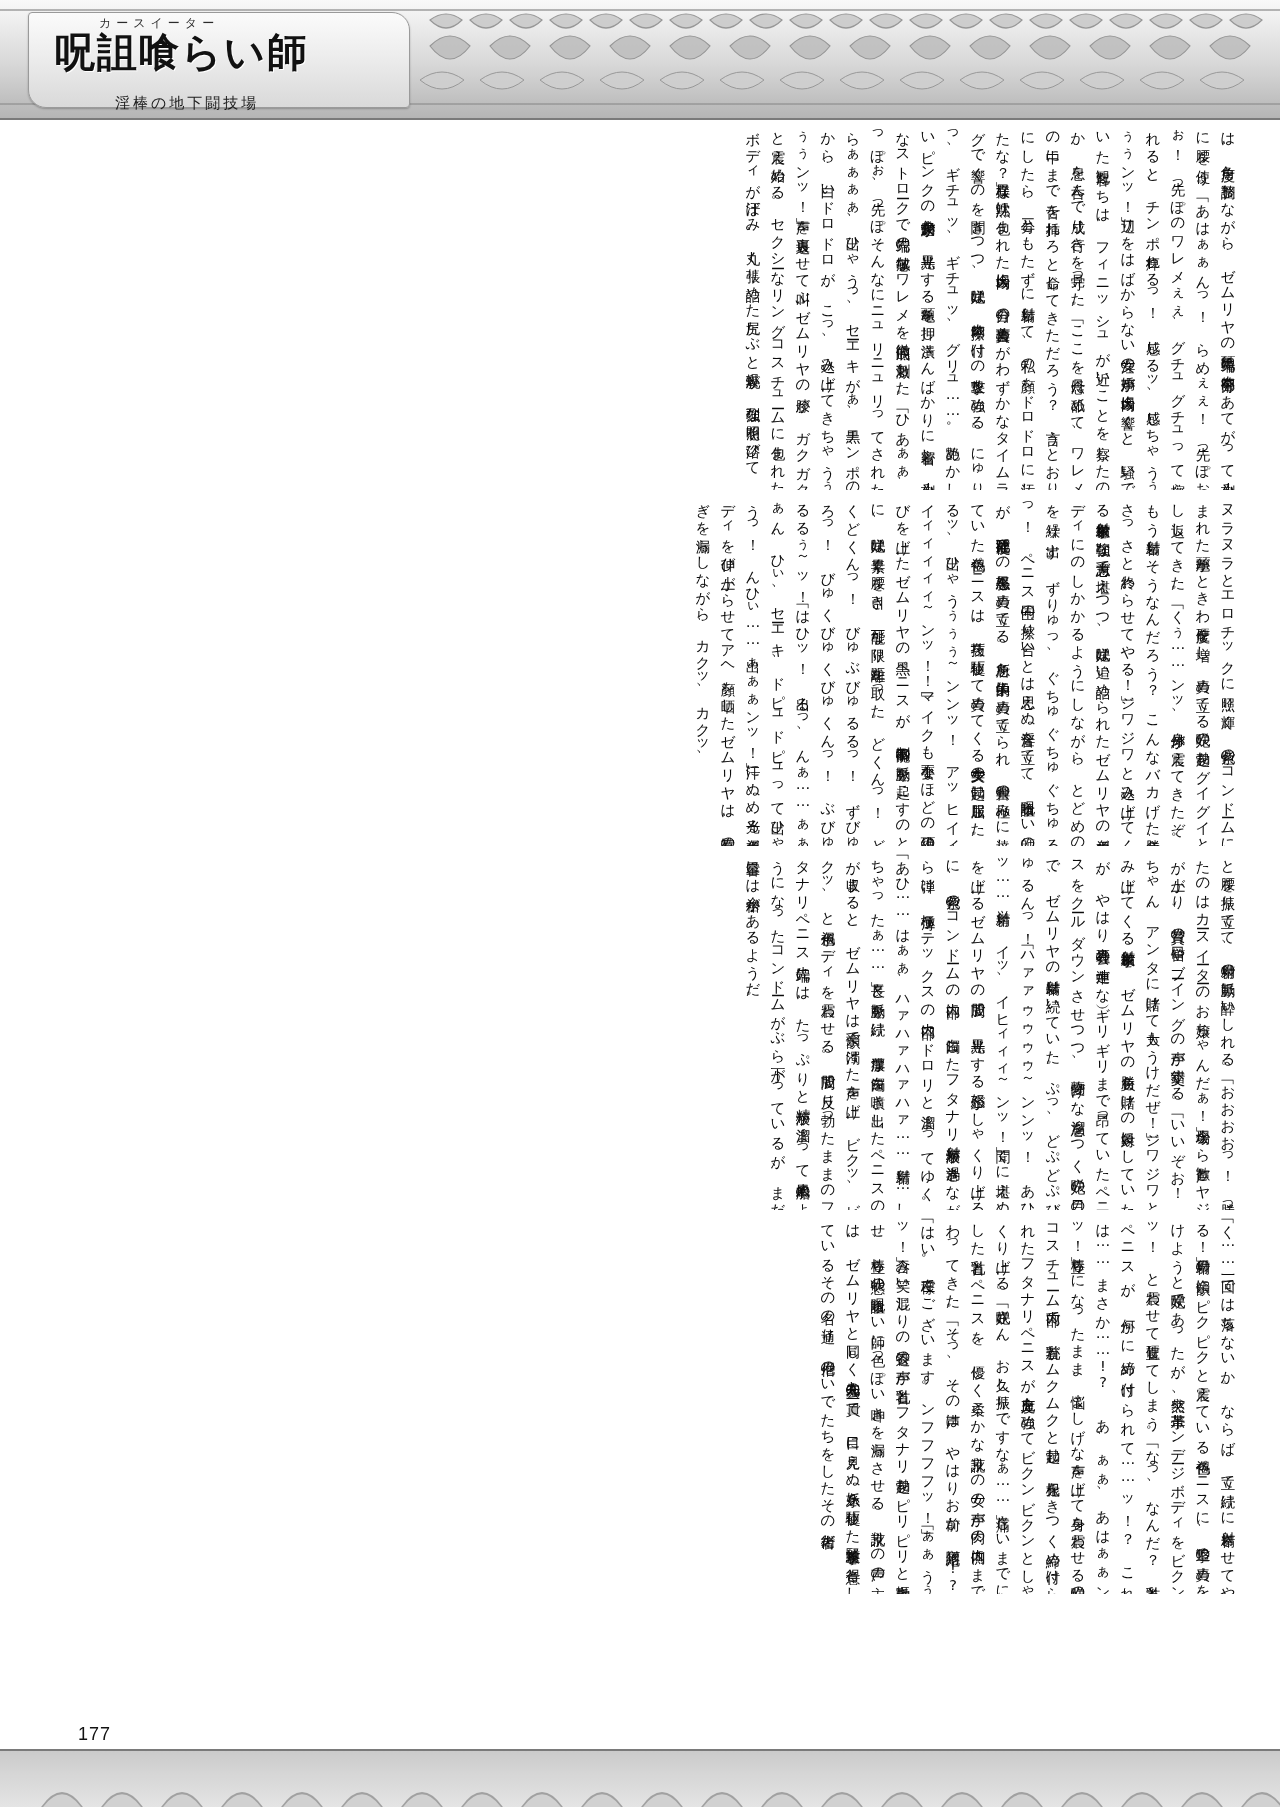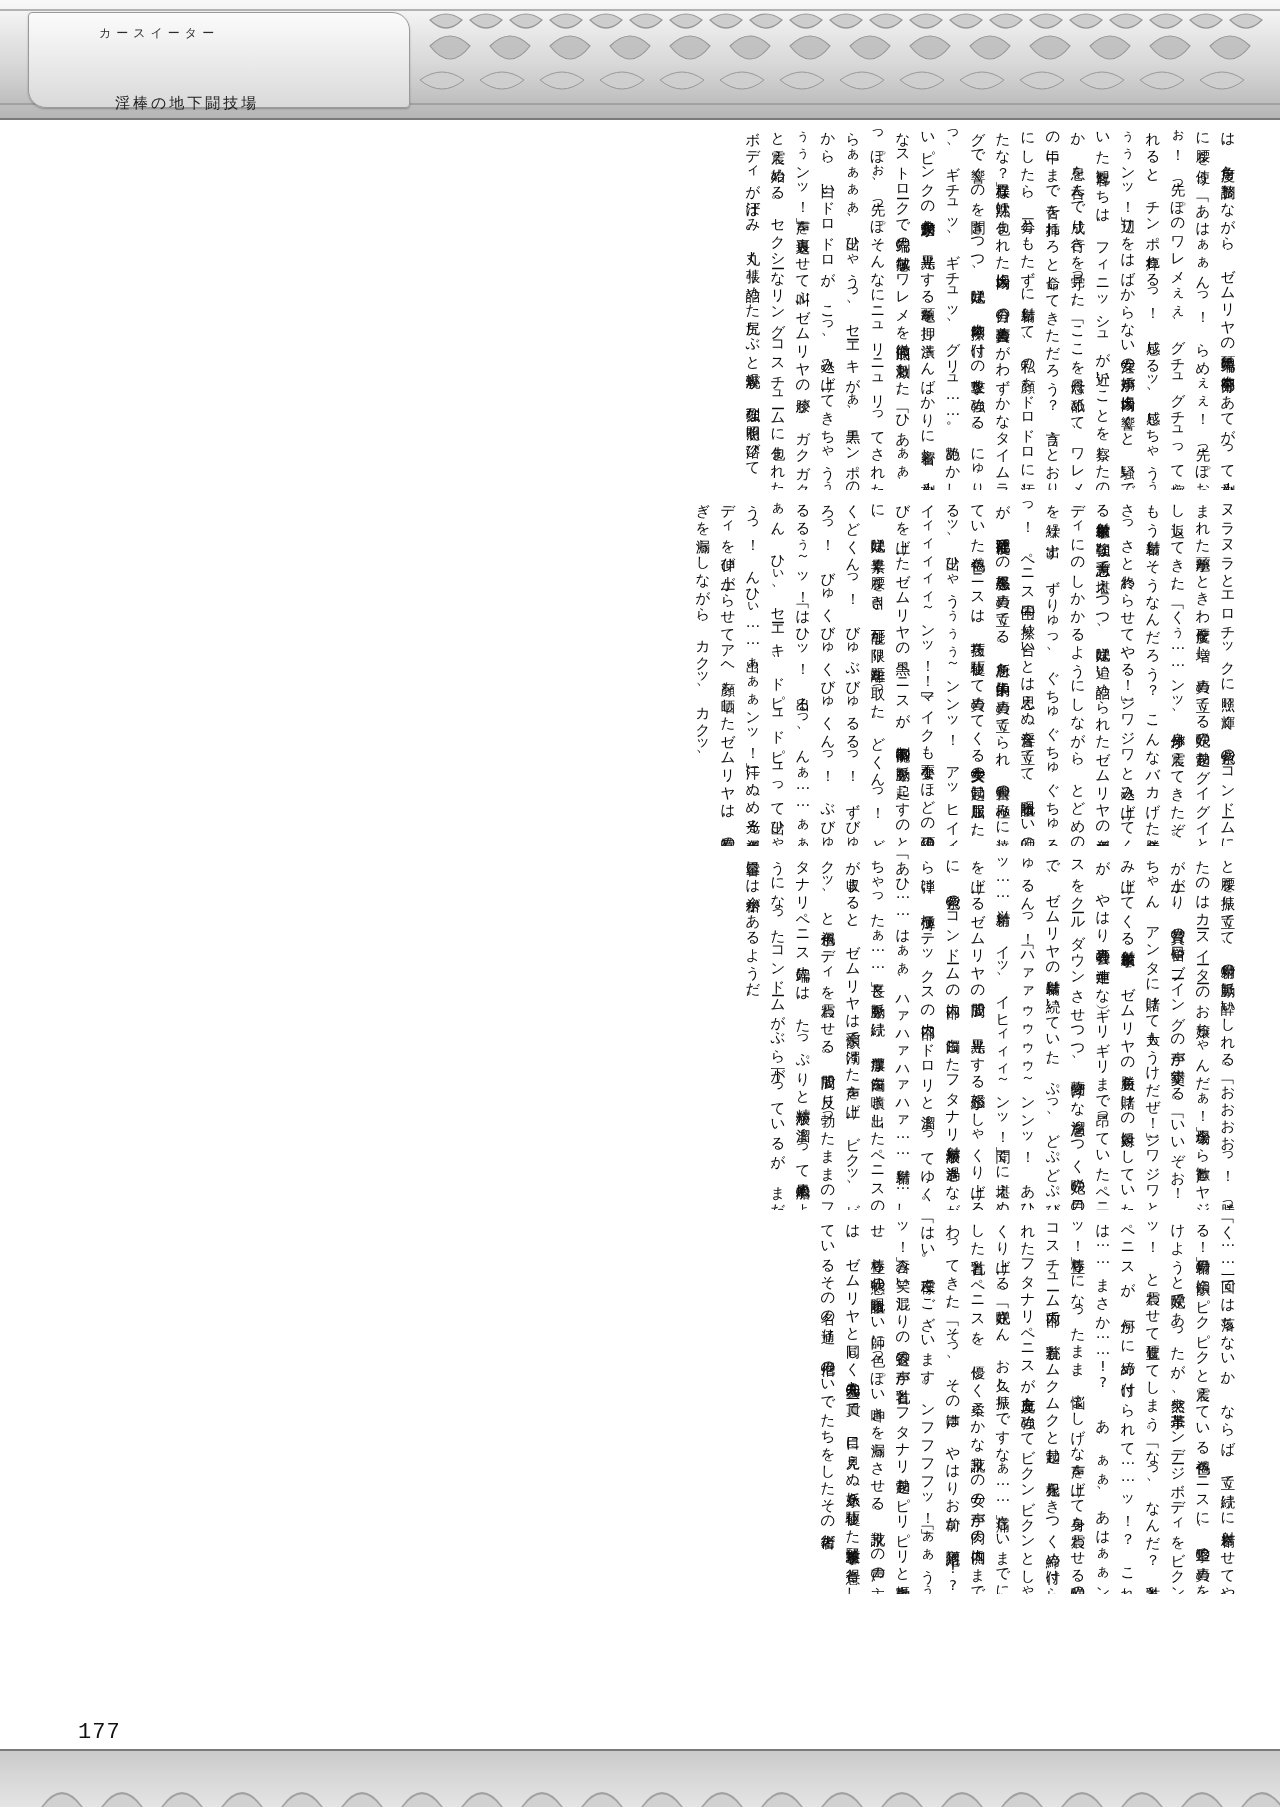--- a/index.html
+++ b/index.html
@@ -44,21 +44,21 @@
     left: 28px;
     width: 380px;
     height: 94px;
     background: linear-gradient(180deg, #fbfbfb 0%, #ededed 45%, #d9d9d9 100%);
     border: 1px solid #9a9a9a;
     border-radius: 4px 18px 4px 18px;
     box-shadow: 0 1px 2px rgba(0,0,0,0.25);
   }
   .title-ruby {
     position: absolute;
-    top: 12px;
+    top: 2px;
     left: 70px;
     font-size: 12px;
     letter-spacing: 5px;
     color: #2b2b2b;
     font-family: "DejaVu Sans", sans-serif;
     white-space: nowrap;
   }
   .title-main {
     position: absolute;
     top: 17px;
@@ -90,23 +90,23 @@
     width: 1280px;
     height: 56px;
     background: linear-gradient(180deg, #d6d6d6 0%, #e8e8e8 40%, #f2f2f2 100%);
     border-top: 2px solid #7a7a7a;
     overflow: hidden;
   }
   .page-number {
     position: absolute;
     left: 78px;
     bottom: 62px;
-    font-size: 22px;
+    font-size: 18px;
     color: #111111;
-    font-family: Liberation Mono, monospace;
+    font-family: Liberation Sans, sans-serif;
     letter-spacing: 1px;
   }
 
   
   .body-area {
     position: absolute;
     top: 122px;
     left: 44px;
     width: 1196px;
     height: 1570px;
@@ -202,20 +202,21 @@
         <path d="M960 80 q22 -16 44 0 q-22 18 -44 0 Z"></path>
         <path d="M1020 80 q22 -16 44 0 q-22 18 -44 0 Z"></path>
         <path d="M1080 80 q22 -16 44 0 q-22 18 -44 0 Z"></path>
         <path d="M1140 80 q22 -16 44 0 q-22 18 -44 0 Z"></path>
         <path d="M1200 80 q22 -16 44 0 q-22 18 -44 0 Z"></path>
       </g>
     </svg>
 
     <div class="title-plate">
       <div class="title-ruby">カースイーター</div>
+      <div class="title-main">呪詛喰らい師</div>
       <div class="title-sub">淫棒の地下闘技場</div>
     </div>
   </div>
 
   <div class="body-area">
     <div class="tblock" id="block-1">は、角度を調整しながら、ゼムリヤの亀頭先端に肉竿部分をあてがって小刻みに腰を使う。「あはぁぁんっ！　らめぇぇ！　先っぽおぉ！　先っぽのワレメぇぇ、グチュグチュって擦られると、チンポ痺れるっ！　感じるッ、感じちゃうぅぅぅンッ！」辺りをはばからない淫女の嬌声が会場内に響くと、騒いでいた観客たちは、フィニッシュが近いことを察したのか、息を呑んで成り行きを見守った。「ここを丹念に舐めて、ワレメの中にまで舌を挿れろと命じてきただろう？　言うとおりにしたら、三分ともたずに射精して、私の顔をドロドロに汚したな？」異様な沈黙に包まれた会場内に、自分の言葉責めがわずかなタイムラグで響くのを聞きつつ、咲妃は、肉竿擦り付けの攻撃を強める。にゅりっ、ギチュッ、ギチュッ、グリュ……。艶めかしいピンクの美少女勃起が、黒光りする亀頭を押し潰さんばかりに密着し、小刻みなストロークで先端の敏感なワレメを徹底的に刺激した。「ひあぁぁ、先っぽぉ、先っぽそんなにニュリニュリってされたらぁぁぁぁ、出ひゃうっ、セーエキがぁ、黒チンポの奥から、白いドロドロが、こっ、込み上げてきちゃうぅぅぅンッ！」声を裏返らせて叫ぶゼムリヤの膝が、ガクガクと震え始める。セクシーなリングコスチュームに包まれた褐色ボディが汗ばみ、丸く張り詰めた尻たぶと爆乳が、強烈な照明を浴びて</div>
     <div class="tblock" id="block-2">ヌラヌラとエロチックに照り輝く。紫色のコンドームに包まれた亀頭がときわ硬度を増し、責め立てる咲妃の勃起をグイグイと押し返してきた。「くぅ……ンッ、身体が震えてきたぞ。もう射精しそうなんだろう？　こんなバカげた勝負、さっさと終わらせてやる！」ジワジワと込み上げてくる射精欲求を強靭な意志力で堪えつつ、咲妃は追い詰められたゼムリヤの褐色ボディにのしかかるようにしながら、とどめの摩擦を繰り出す。ずりゅっ、ぐちゅぐちゅぐちゅるっ！　ペニス同士の擦り合いとは思えぬ淫音を立てて、呪詛喰らい師の肉槍が、淫乱死霊使いの黒怒張を責め立てる。急所を集中的に責め立てられ、興奮の極みに達していた褐色ペニスは、技巧を駆使して責めてくる美少女の勃起に屈服した。「出るッ、出ひゃうぅぅぅ～ンンッ！　アッヒイイイィィィィィ～ンッ！！」マイクも不要なほどの絶頂の叫びを上げたゼムリヤの黒ペニスが、制御不能の脈動を起こすのと同時に、咲妃は素早く腰を引き、可能な限り距離を取った。どくんっ！　どくどくんっ！　びゅぶびゅるるっ！　ずびゅろっ！　びゅくびゅくびゅくんっ！　ぶびゅるるぅ～ッ！「はひッ！　出るっ、んぁ……ぁぁぁん、ひぃ、セーエキ、ドピュドピュって出ひゃうっ！　んひぃ……出ぁぁぁンッ！」汗にぬめ光る褐色ボディを伸び上がらせてアヘ顔を晒したゼムリヤは、歓喜の喘ぎを漏らしながら、カクッ、カクッ、</div>
     <div class="tblock" id="block-3">と腰を振り立てて、射精の脈動に酔いしれる。「おおおおっ！　勝ったのはカースイーターのお嬢ちゃんだぁ！」会場から歓声とヤジが上がり、賞賛の口笛やブーイングの声が交錯する。「いいぞお！　咲妃ちゃん、アンタに賭けて大もうけだぜ！」ジワジワと込み上げてくる射精欲求を、ゼムリヤの勝負を賭けの対象にしていたが、やはり裏社会の連中だな）ギリギリまで昂っていたペニスをクールダウンさせつつ、物憂げな溜息をつく咲妃の目の前で、ゼムリヤの射精は続いていた。ぷっ、どぷどぷびゅるんっ！「ハァァゥゥゥゥ～ンンッ！　あひッ……射精ッ、イッ、イヒィィィ～ンッ！」聞くに堪えぬ淫声を上げるゼムリヤの股間で、黒光りする怒張がしゃくり上げる度に、紫色のコンドームの内部に、白濁したフタナリ射精液が渦巻きながら弾け、極薄ラテックスの内部にドロリと溜まってゆく。「あひ……はぁぁ、ハァハァハァハァ……射精……しちゃったぁ……」長々と脈動を続け、濃厚な白濁を噴き出したペニスの狂乱が収まると、ゼムリヤは余韻で濁けた声を上げ、ビクッ、ビクッ、と褐色ボディを震わせる。股間で反り勃ったままのフタナリペニス先端には、たっぷりと精液が溜まって水風船のようになったコンドームがぶら下がっているが、まだ容量には余裕があるようだ。</div>
     <div class="tblock" id="block-4">「く……一回では落ちないか。ならば、立て続けに射精させてやる！」射精の余韻にピクピクと震えている褐色ペニスに、追撃の責めを仕掛けようと咲妃であったが、突然、革帯ボンデージボディをビクンッ！　と震わせて硬直してしまう。「なっ、なんだ？　乳首とペニスが、何かに締め付けられて……ッ！？　これは……まさか……!?　あ、ぁぁ、あはぁぁンッ！」棒立ちになったまま、悩ましげな声を上げて身を震わせる咲妃のコスチューム内部で、乳首がムクムクと勃起し、根元をきつく締め付けられたフタナリペニスが充血度を強めてビクンビクンとしゃくり上げる。「咲妃さん、お久し振りですなぁ……」痛々しいまでに勃起した乳首とペニスを、優しく柔らかな京訛りの女の声が肉の内側にまで伝わってきた。「そっ、その声は、やはりお前か、阿絡尼ッ!?」「はい。左様でございます。ンフフフフッ！」「ぁぁうぅッ！」含み笑い混じりの返答の声が乳首とフタナリ勃起をピリピリと振動させ、棒立ち状態の呪詛喰らい師に色っぽい呻きを漏らさせる。京訛りの声の主、阿絡尼は、ゼムリヤと同じく九未知会の一員で、目に見えぬ妖糸を駆使した緊縛攻撃を得意としているその名の通り、尼僧のいでたちをしたその術者だ。</div>
   </div>

